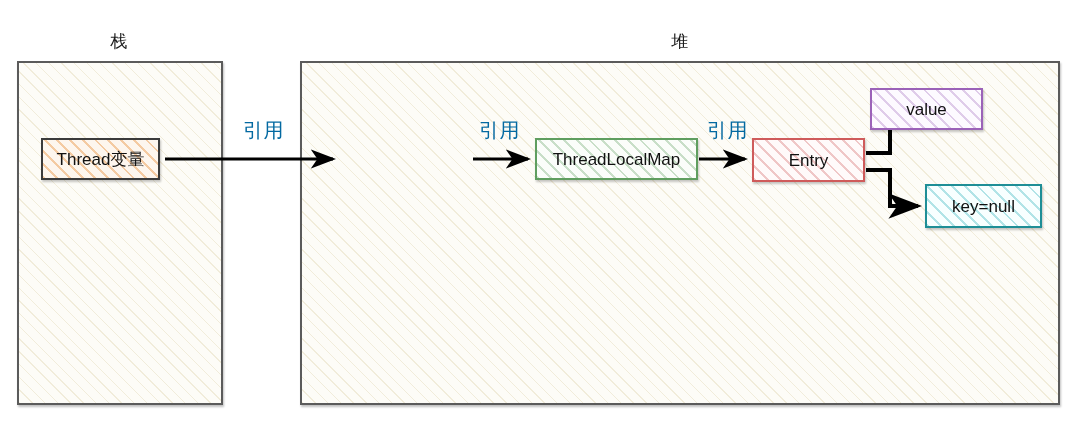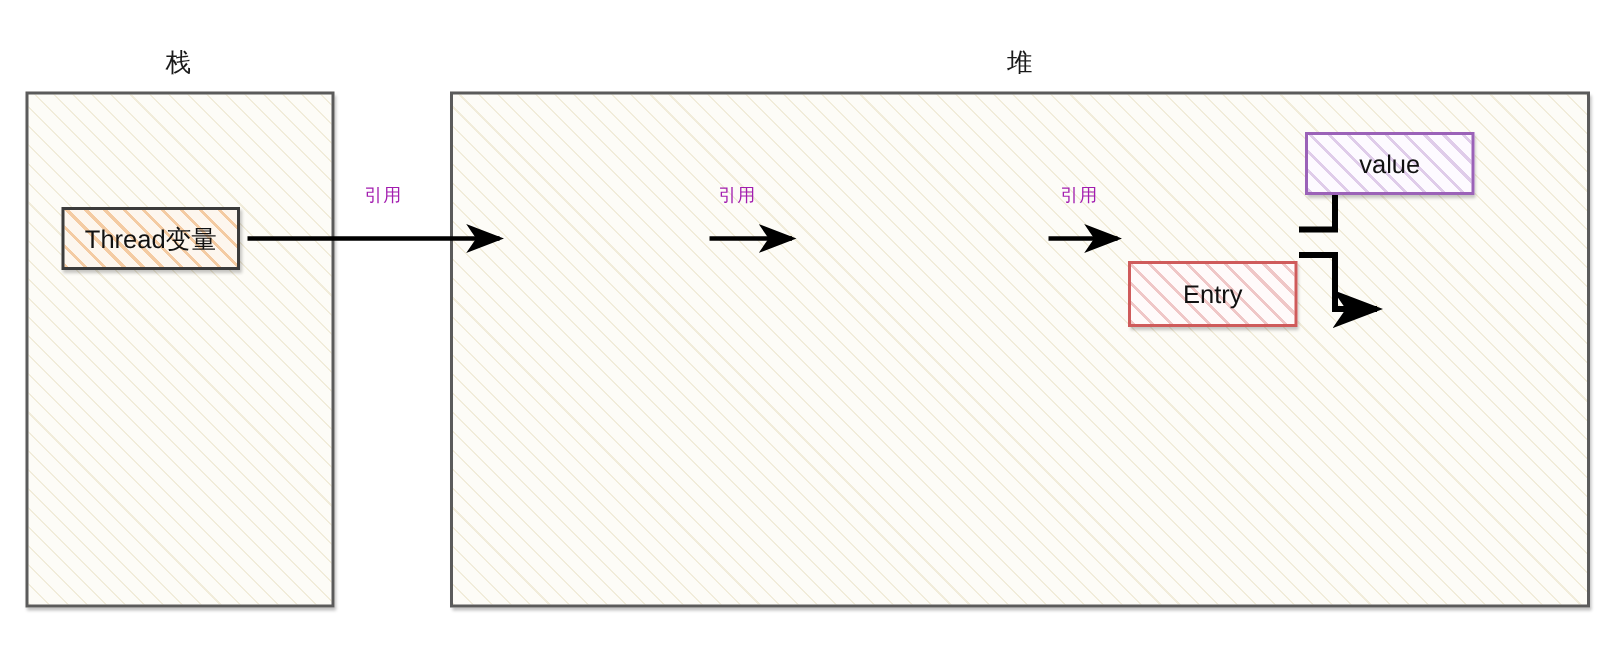--- a/index.html
+++ b/index.html
@@ -107,21 +107,20 @@
   }
   .node.entry {
     border-color: #cf5b5b;
     background-color: #fffafa;
     background-image: repeating-linear-gradient(
         45deg,
         rgba(207,91,91,0.32) 0px,
         rgba(207,91,91,0.32) 2px,
         rgba(0,0,0,0) 2px,
         rgba(0,0,0,0) 9px);
-    margin-top: 36px;
   }
   .node.value {
     border-color: #9b62b8;
     background-color: #fdfaff;
     background-image: repeating-linear-gradient(
         45deg,
         rgba(155,98,184,0.30) 0px,
         rgba(155,98,184,0.30) 2px,
         rgba(0,0,0,0) 2px,
         rgba(0,0,0,0) 9px);
@@ -133,22 +132,22 @@
         45deg,
         rgba(30,170,180,0.32) 0px,
         rgba(30,170,180,0.32) 2px,
         rgba(0,0,0,0) 2px,
         rgba(0,0,0,0) 9px);
   }
 
   
   .edge-label {
     position: absolute;
-    font-size: 12px;
-    color: #a21caf;
+    font-size: 20px;
+    color: #0369a1;
     line-height: 19px;
     letter-spacing: 0.5px;
     white-space: nowrap;
   }
 
   svg.arrows {
     position: absolute;
     left: 0; top: 0;
     width: 1080px;
     height: 442px;
@@ -185,29 +184,35 @@
 
     <path d="M866,170 L890,170 L890,206 L918,206" fill="none" stroke="#000000" stroke-width="4" stroke-linejoin="miter" marker-end="url(#ah)"></path>
   </svg>
 
   <div class="node thread-var" style="left:41px; top:138px; width:119px; height:42px;">
     <span>Thread变量</span>
   </div>
 
 
 
+  <div class="node tl-map" style="left:535px; top:138px; width:163px; height:42px;">
+    <span>ThreadLocalMap</span>
+  </div>
 
   <div class="node entry" style="left:752px; top:138px; width:113px; height:44px;">
     <span>Entry</span>
   </div>
 
   <div class="node value" style="left:870px; top:88px; width:113px; height:42px;">
     <span>value</span>
   </div>
 
+  <div class="node key-null" style="left:925px; top:184px; width:117px; height:44px;">
+    <span>key=null</span>
+  </div>
 
   <div class="edge-label" style="left:243px; top:121px;">引用</div>
 
   <div class="edge-label" style="left:479px; top:121px;">引用</div>
 
   <div class="edge-label" style="left:707px; top:121px;">引用</div>
 
 </div>
 
 </body></html>

